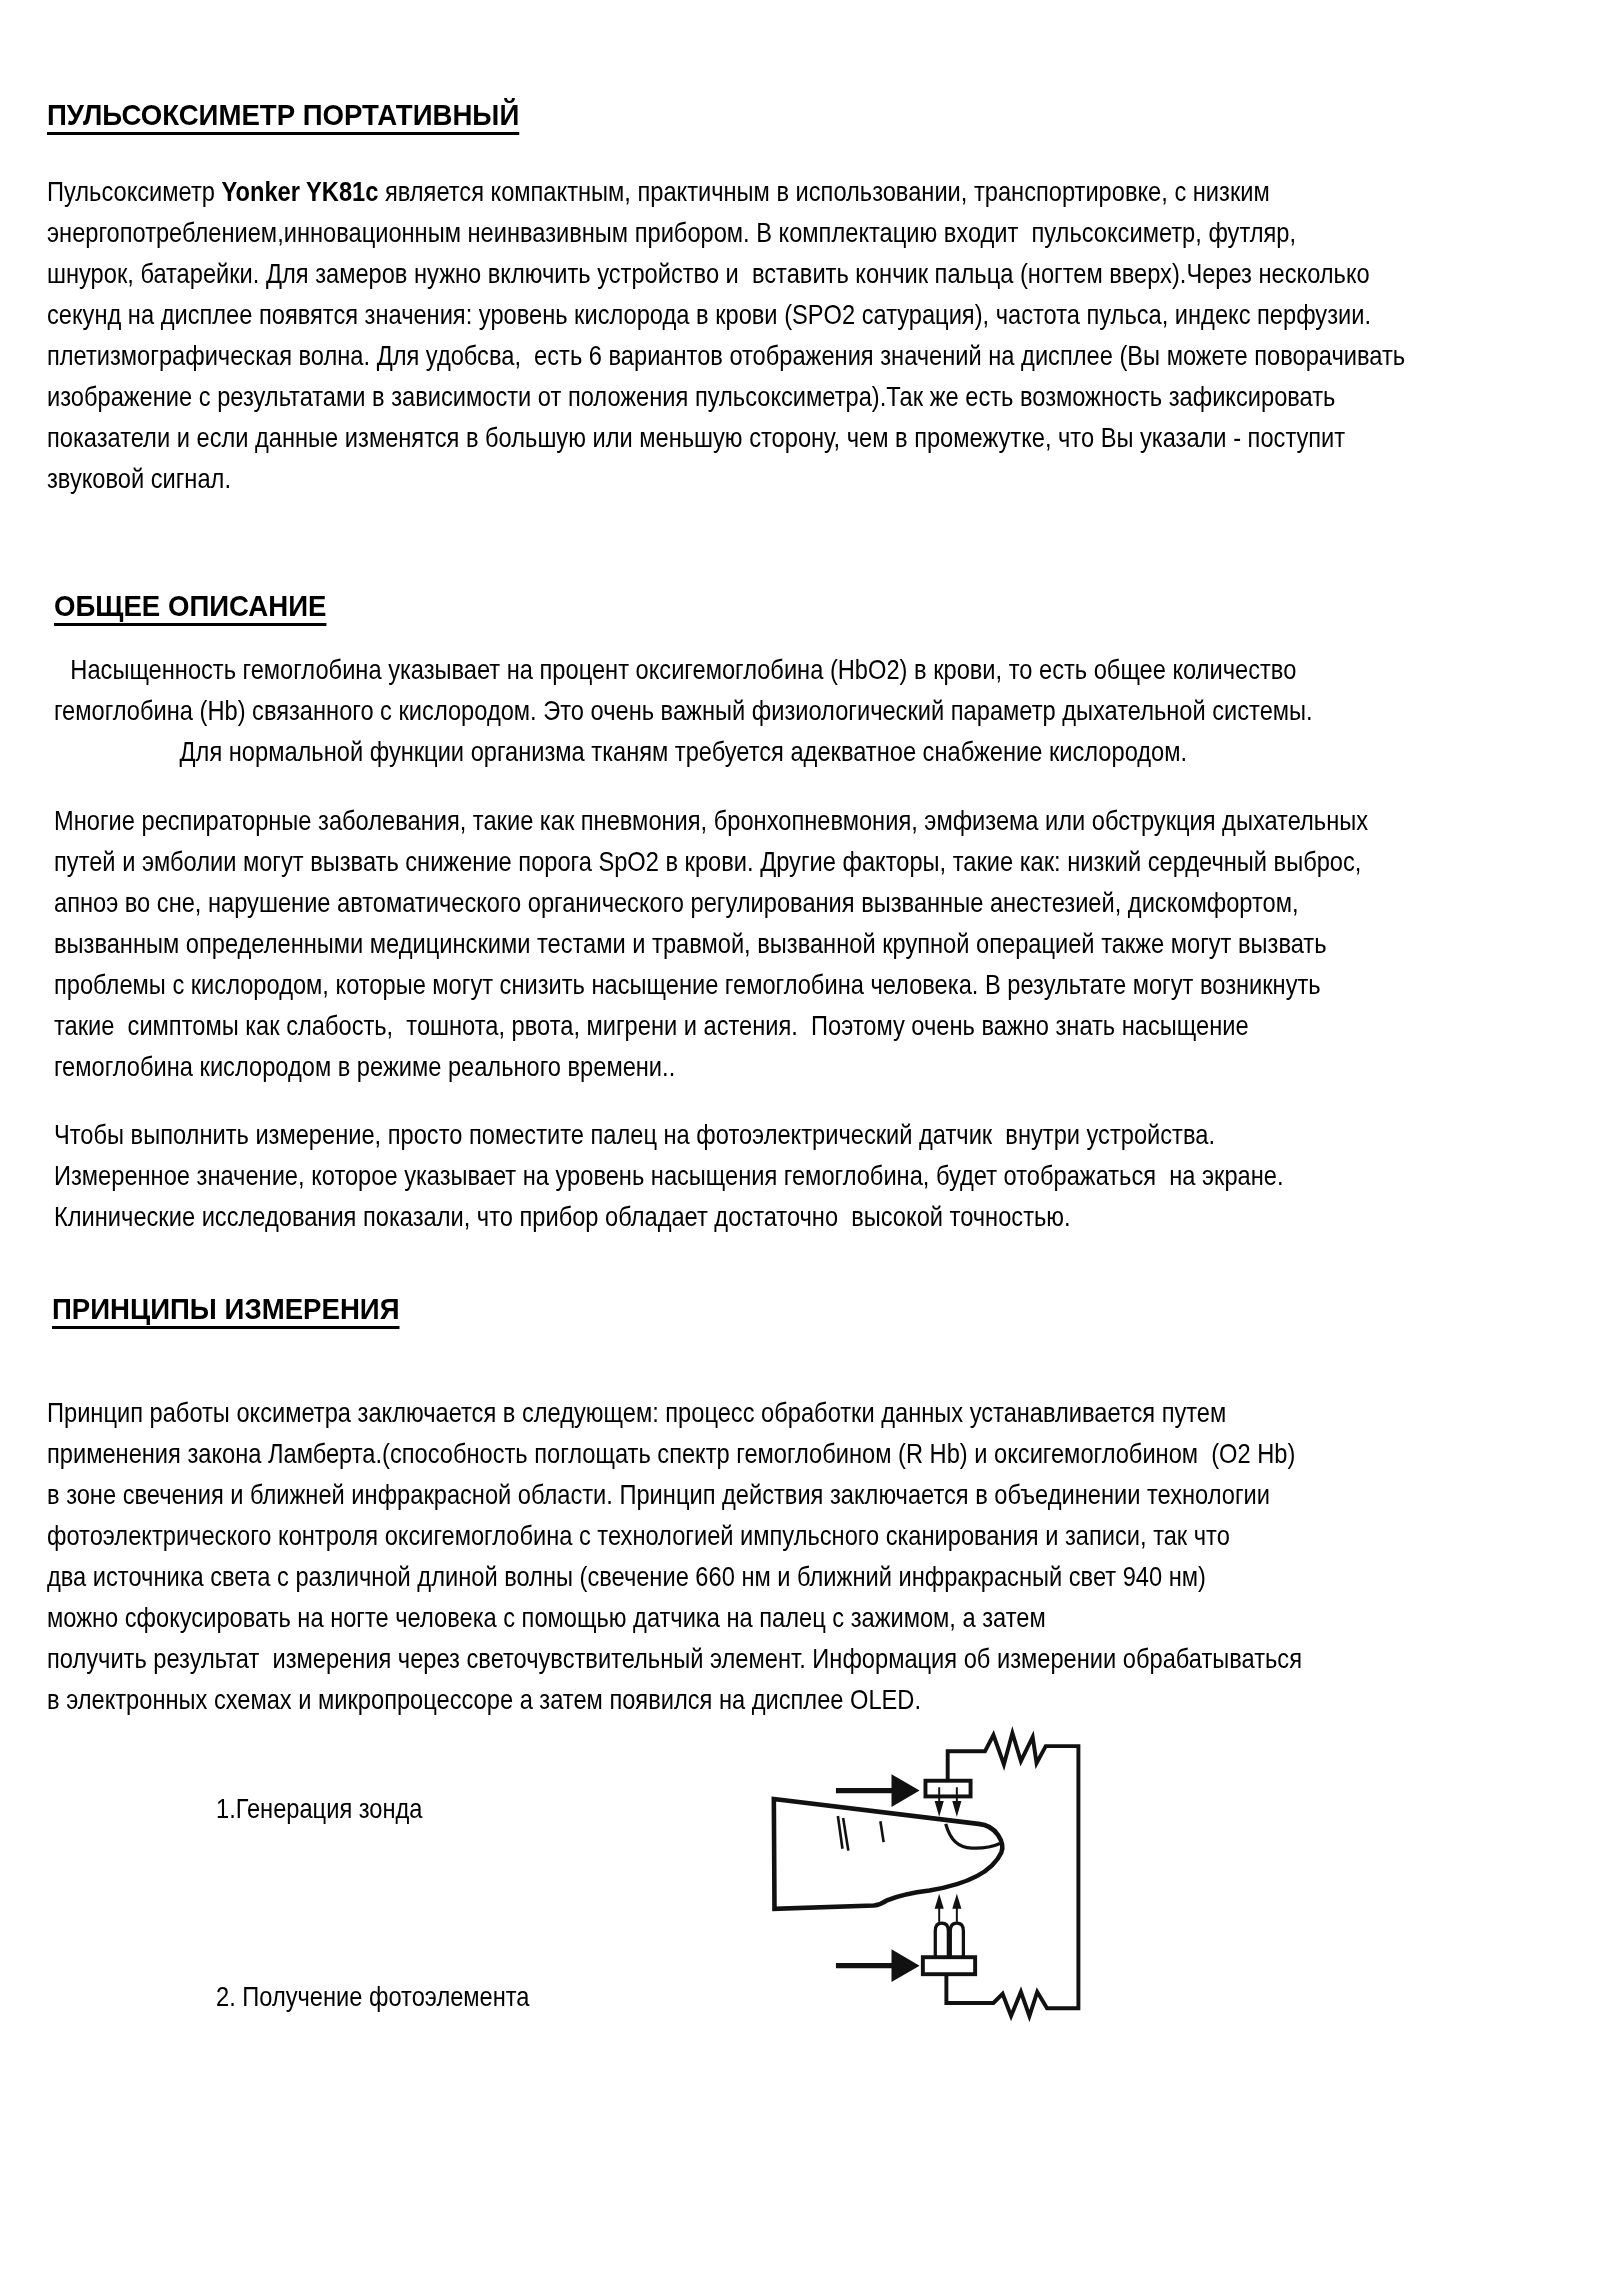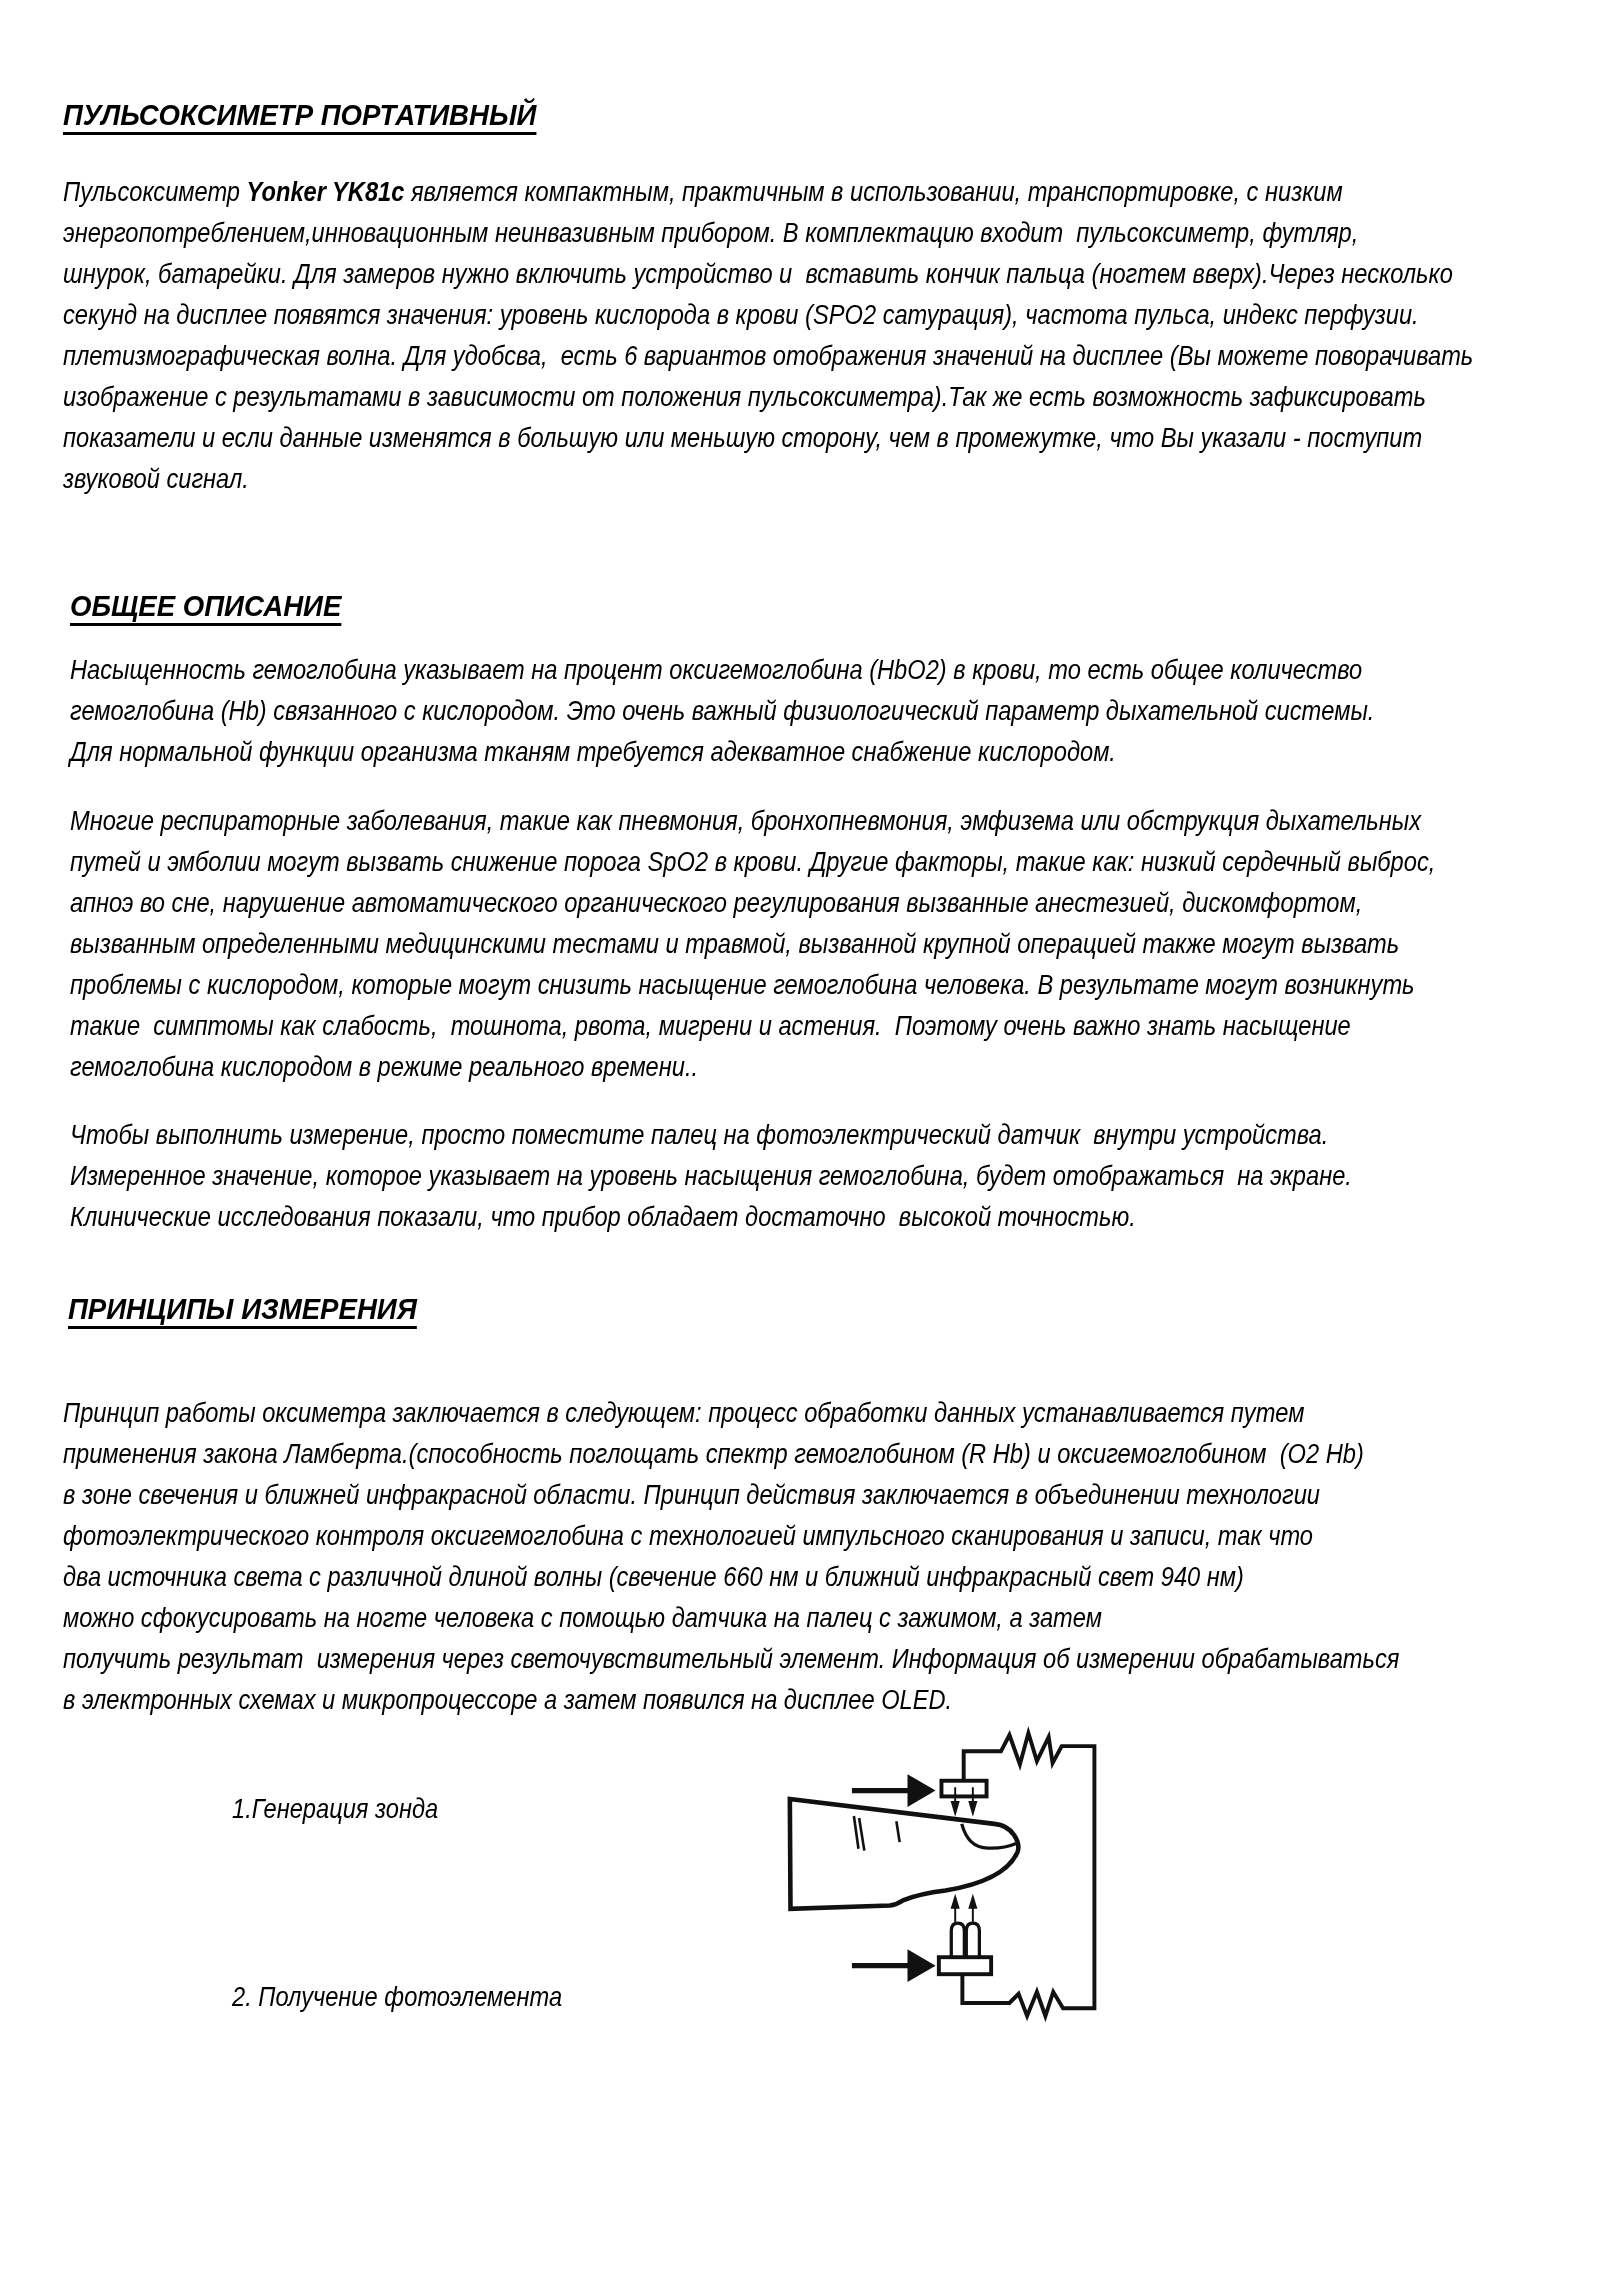--- a/index.html
+++ b/index.html
@@ -1,18 +1,18 @@
 <!DOCTYPE html>
 <html style="font-size:10.5px"><head>
 <meta charset="utf-8">
 <style>
   html, body { margin: 0; padding: 0; background: #ffffff; }
   body { width: 1623px; height: 2295px; position: relative; overflow: hidden;
          font-family: "Liberation Sans", sans-serif; color: #000; }
-  .page { position: absolute; left: 16px; top: 0; width: 1454px; height: 2295px; font-style: italic; }
+  .page { position: absolute; left: 0; top: 0; width: 1454px; height: 2295px; }
   .heading { position: absolute; margin: 0; font-weight: bold; font-size: 30px;
              text-decoration: underline; text-decoration-thickness: 3.3px;
              text-underline-offset: 6.5px; letter-spacing: 0px;
              transform: scaleX(0.92); transform-origin: left top; white-space: nowrap; }
   .para { position: absolute; margin: 0; font-size: 27.5px; line-height: 41px; }
   .para .line { display: block; white-space: pre; transform: scaleX(0.86);
                 transform-origin: left top; }
   .bold { font-weight: bold; }
   .label { position: absolute; font-size: 27.5px; white-space: pre;
            transform: scaleX(0.86); transform-origin: left top; }
@@ -29,21 +29,21 @@
     <span class="line">энергопотреблением,инновационным неинвазивным прибором. В комплектацию входит  пульсоксиметр, футляр,</span>
     <span class="line">шнурок, батарейки. Для замеров нужно включить устройство и  вставить кончик пальца (ногтем вверх).Через несколько</span>
     <span class="line">секунд на дисплее появятся значения: уровень кислорода в крови (SPO2 сатурация), частота пульса, индекс перфузии.</span>
     <span class="line">плетизмографическая волна. Для удобсва,  есть 6 вариантов отображения значений на дисплее (Вы можете поворачивать</span>
     <span class="line">изображение с результатами в зависимости от положения пульсоксиметра).Так же есть возможность зафиксировать</span>
     <span class="line">показатели и если данные изменятся в большую или меньшую сторону, чем в промежутке, что Вы указали - поступит</span>
     <span class="line">звуковой сигнал.</span>
   </div>
 
   <h2 class="heading" style="left:54px; top:589px;">ОБЩЕЕ ОПИСАНИЕ</h2>
-  <div class="para" style="left:54px; top:649px;">
+  <div class="para" style="left:54px; top:649px;text-align:center;">
     <span class="line">Насыщенность гемоглобина указывает на процент оксигемоглобина (HbO2) в крови, то есть общее количество</span>
     <span class="line">гемоглобина (Hb) связанного с кислородом. Это очень важный физиологический параметр дыхательной системы.</span>
     <span class="line">Для нормальной функции организма тканям требуется адекватное снабжение кислородом.</span>
   </div>
   <div class="para" style="left:54px; top:800px;">
     <span class="line">Многие респираторные заболевания, такие как пневмония, бронхопневмония, эмфизема или обструкция дыхательных</span>
     <span class="line">путей и эмболии могут вызвать снижение порога SpO2 в крови. Другие факторы, такие как: низкий сердечный выброс,</span>
     <span class="line">апноэ во сне, нарушение автоматического органического регулирования вызванные анестезией, дискомфортом,</span>
     <span class="line">вызванным определенными медицинскими тестами и травмой, вызванной крупной операцией также могут вызвать</span>
     <span class="line">проблемы с кислородом, которые могут снизить насыщение гемоглобина человека. В результате могут возникнуть</span>

